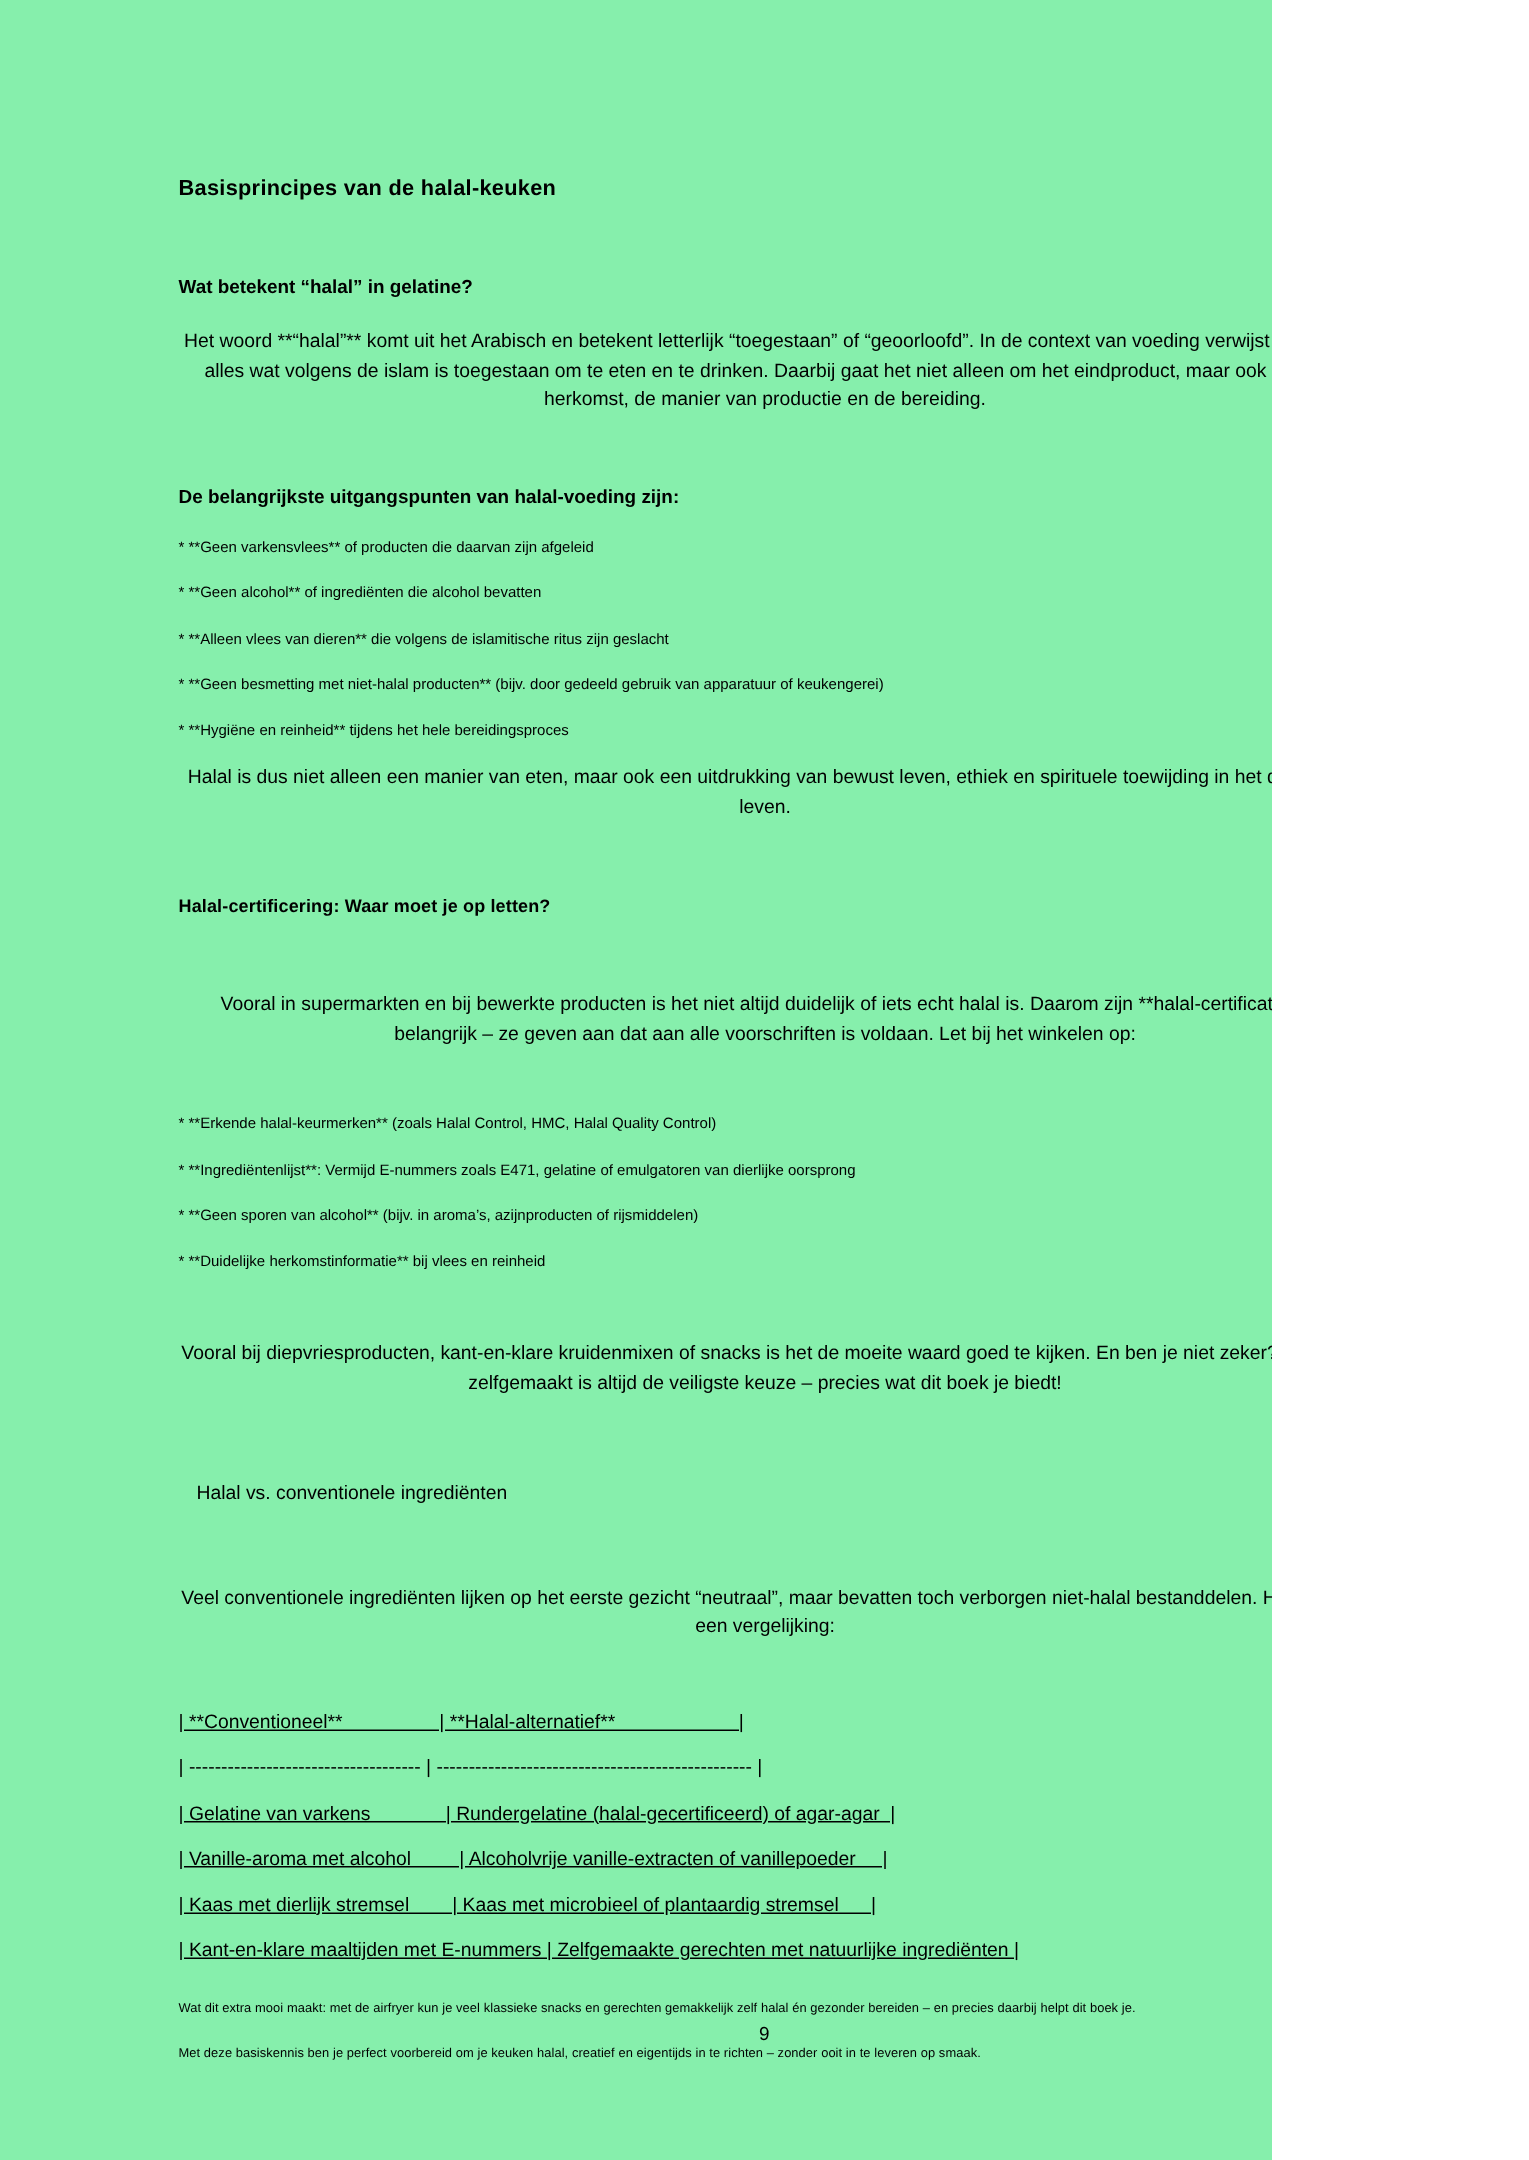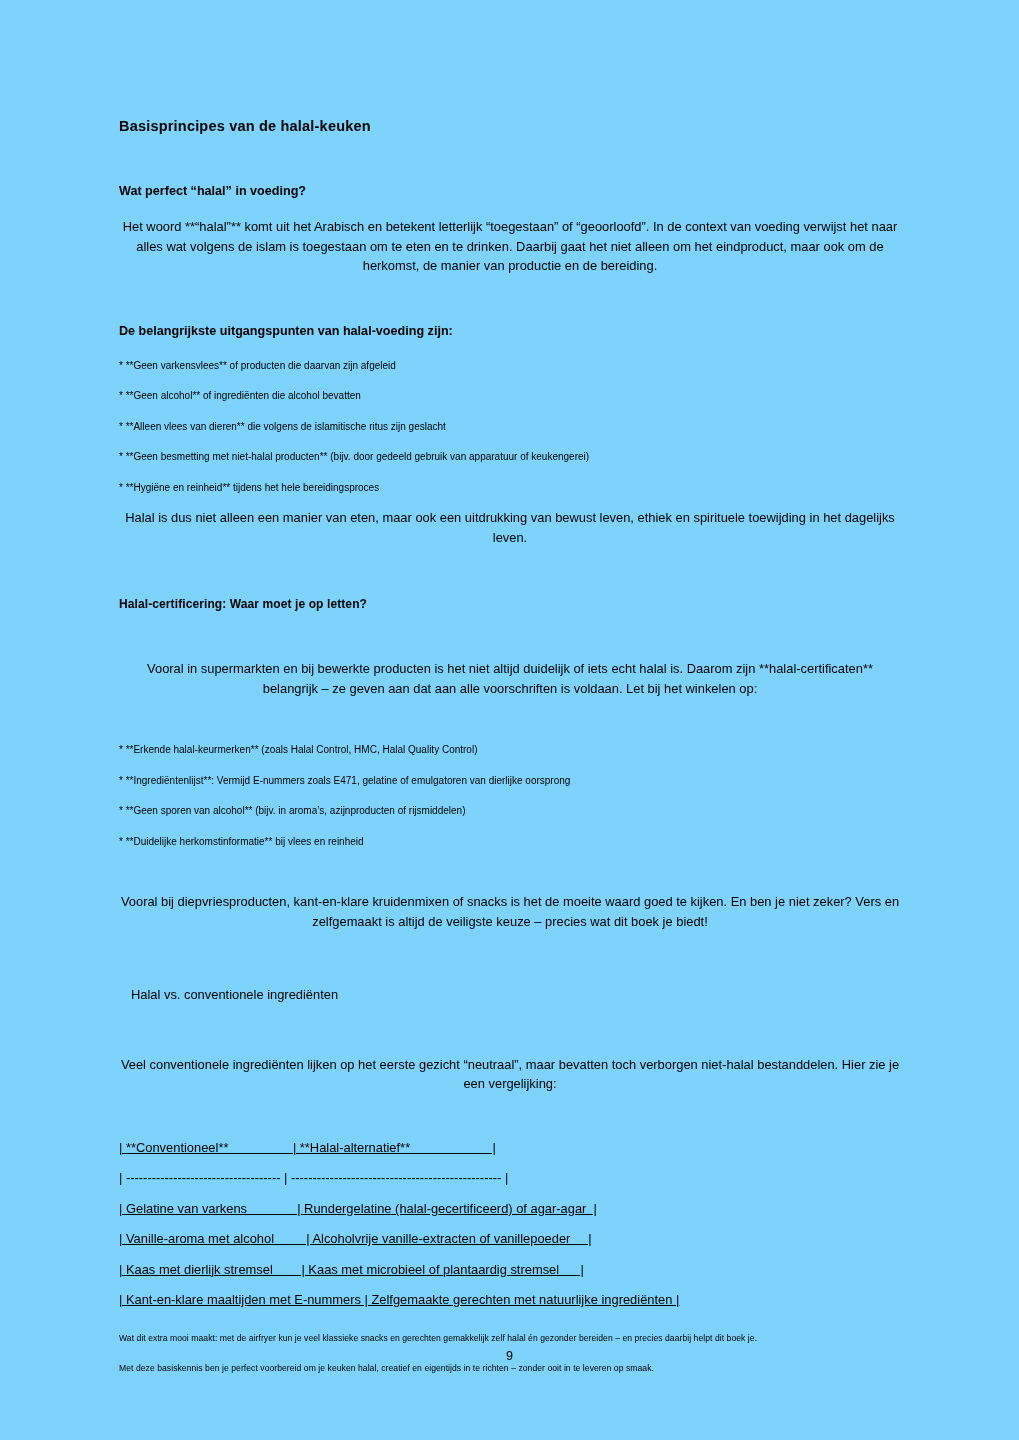--- a/index.html
+++ b/index.html
@@ -6,23 +6,23 @@
     margin: 0;
     padding: 0;
     background: #ffffff;
   }
   body {
     font-family: "Liberation Sans", sans-serif;
     color: #000000;
   }
   .page {
     position: relative;
-    width: 1019px;
+    width: 848px;
     height: 1440px;
-    background: #7dd3fc;
+    background: #86efac;
     overflow: hidden;
     box-sizing: border-box;
   }
   .content {
     position: absolute;
     left: 119px;
     top: 0;
     width: 782px;
   }
 
@@ -115,21 +115,21 @@
 
 <div class="page">
   <div class="content">
 
     <div class="sp-5" style="height:118px;"></div>
 
     <h1 class="h-main">Basisprincipes van de halal-keuken</h1>
 
     <div style="height:50px;"></div>
 
-    <h2 class="h-sub-bold">Wat perfect “halal” in voeding?</h2>
+    <h2 class="h-sub-bold">Wat betekent “halal” in gelatine?</h2>
 
     <div style="height:19px;"></div>
 
     <p class="para">Het woord **“halal”** komt uit het Arabisch en betekent letterlijk “toegestaan” of “geoorloofd”. In de context van voeding verwijst het naar alles wat volgens de islam is toegestaan om te eten en te drinken. Daarbij gaat het niet alleen om het eindproduct, maar ook om de herkomst, de manier van productie en de bereiding.</p>
 
     <div style="height:48px;"></div>
 
     <h2 class="h-sub-bold">De belangrijkste uitgangspunten van halal-voeding zijn:</h2>
 
     <div style="height:18px;"></div>

